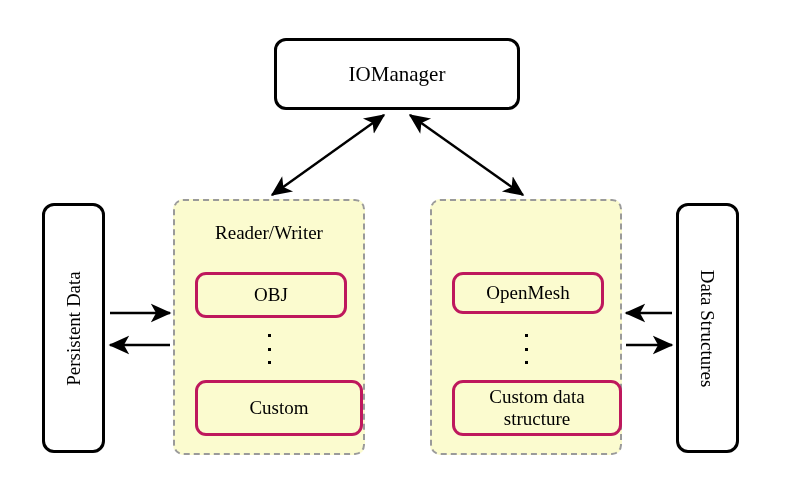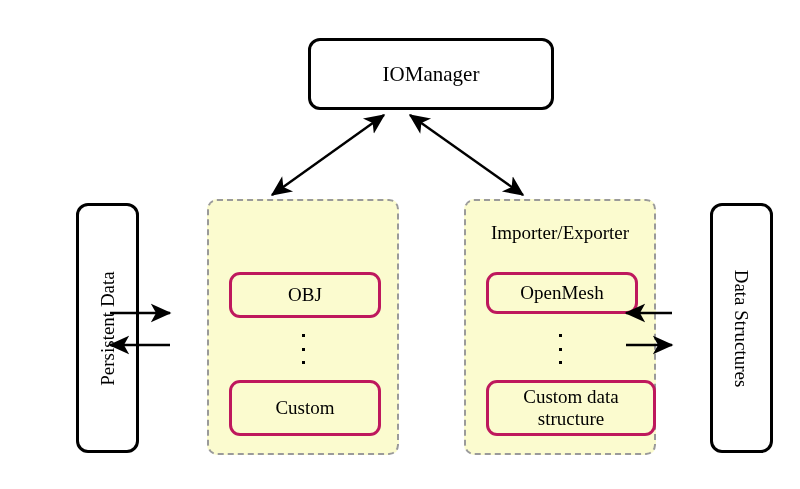--- a/index.html
+++ b/index.html
@@ -11,21 +11,21 @@
     font-family: "Liberation Serif", "DejaVu Serif", serif;
     color: #000000;
   }
   #canvas {
     position: relative;
     width: 800px;
     height: 489px;
     background: #ffffff;
     overflow: hidden;
   }
-  .abs { position: absolute; margin-left: 34px; }
+  .abs { position: absolute; }
 
   
   .solid-box {
     border: 3px solid #000000;
     border-radius: 12px;
     background: #ffffff;
     box-sizing: border-box;
     display: flex;
     align-items: center;
     justify-content: center;
@@ -113,38 +113,38 @@
 
   <div class="abs solid-box" style="left:42px; top:203px; width:63px; height:250px;">
     <span class="rot-label rot-ccw">Persistent Data</span>
   </div>
 
   <div class="abs solid-box" style="left:676px; top:203px; width:63px; height:250px;">
     <span class="rot-label rot-cw">Data Structures</span>
   </div>
 
   <div class="abs group-panel" style="left:173px; top:199px; width:192px; height:256px;">
+    <div class="group-title" style="top:20px;">Reader/Writer</div>
 
     <div class="inner-box" style="left:20px; top:71px; width:152px; height:46px;">
       <span>OBJ</span>
     </div>
 
     <div class="vdots" style="left:92px; top:133px; width:4px; height:30px;">
       <i></i>
         <i></i>
         <i></i>
     </div>
 
-    <div class="inner-box" style="left:20px; top:179px; width:152px; height:56px; flex-direction:column;">
+    <div class="inner-box" style="left:20px; top:179px; width:168px; height:56px; flex-direction:column;">
       <span>Custom</span>
     </div>
   </div>
 
   <div class="abs group-panel" style="left:430px; top:199px; width:192px; height:256px;">
-    <div class="group-title" style="top:20px;">Importer/Exporter</div>
 
     <div class="inner-box" style="left:20px; top:71px; width:152px; height:42px;">
       <span>OpenMesh</span>
     </div>
 
     <div class="vdots" style="left:92px; top:133px; width:4px; height:30px;">
       <i></i>
         <i></i>
         <i></i>
     </div>

